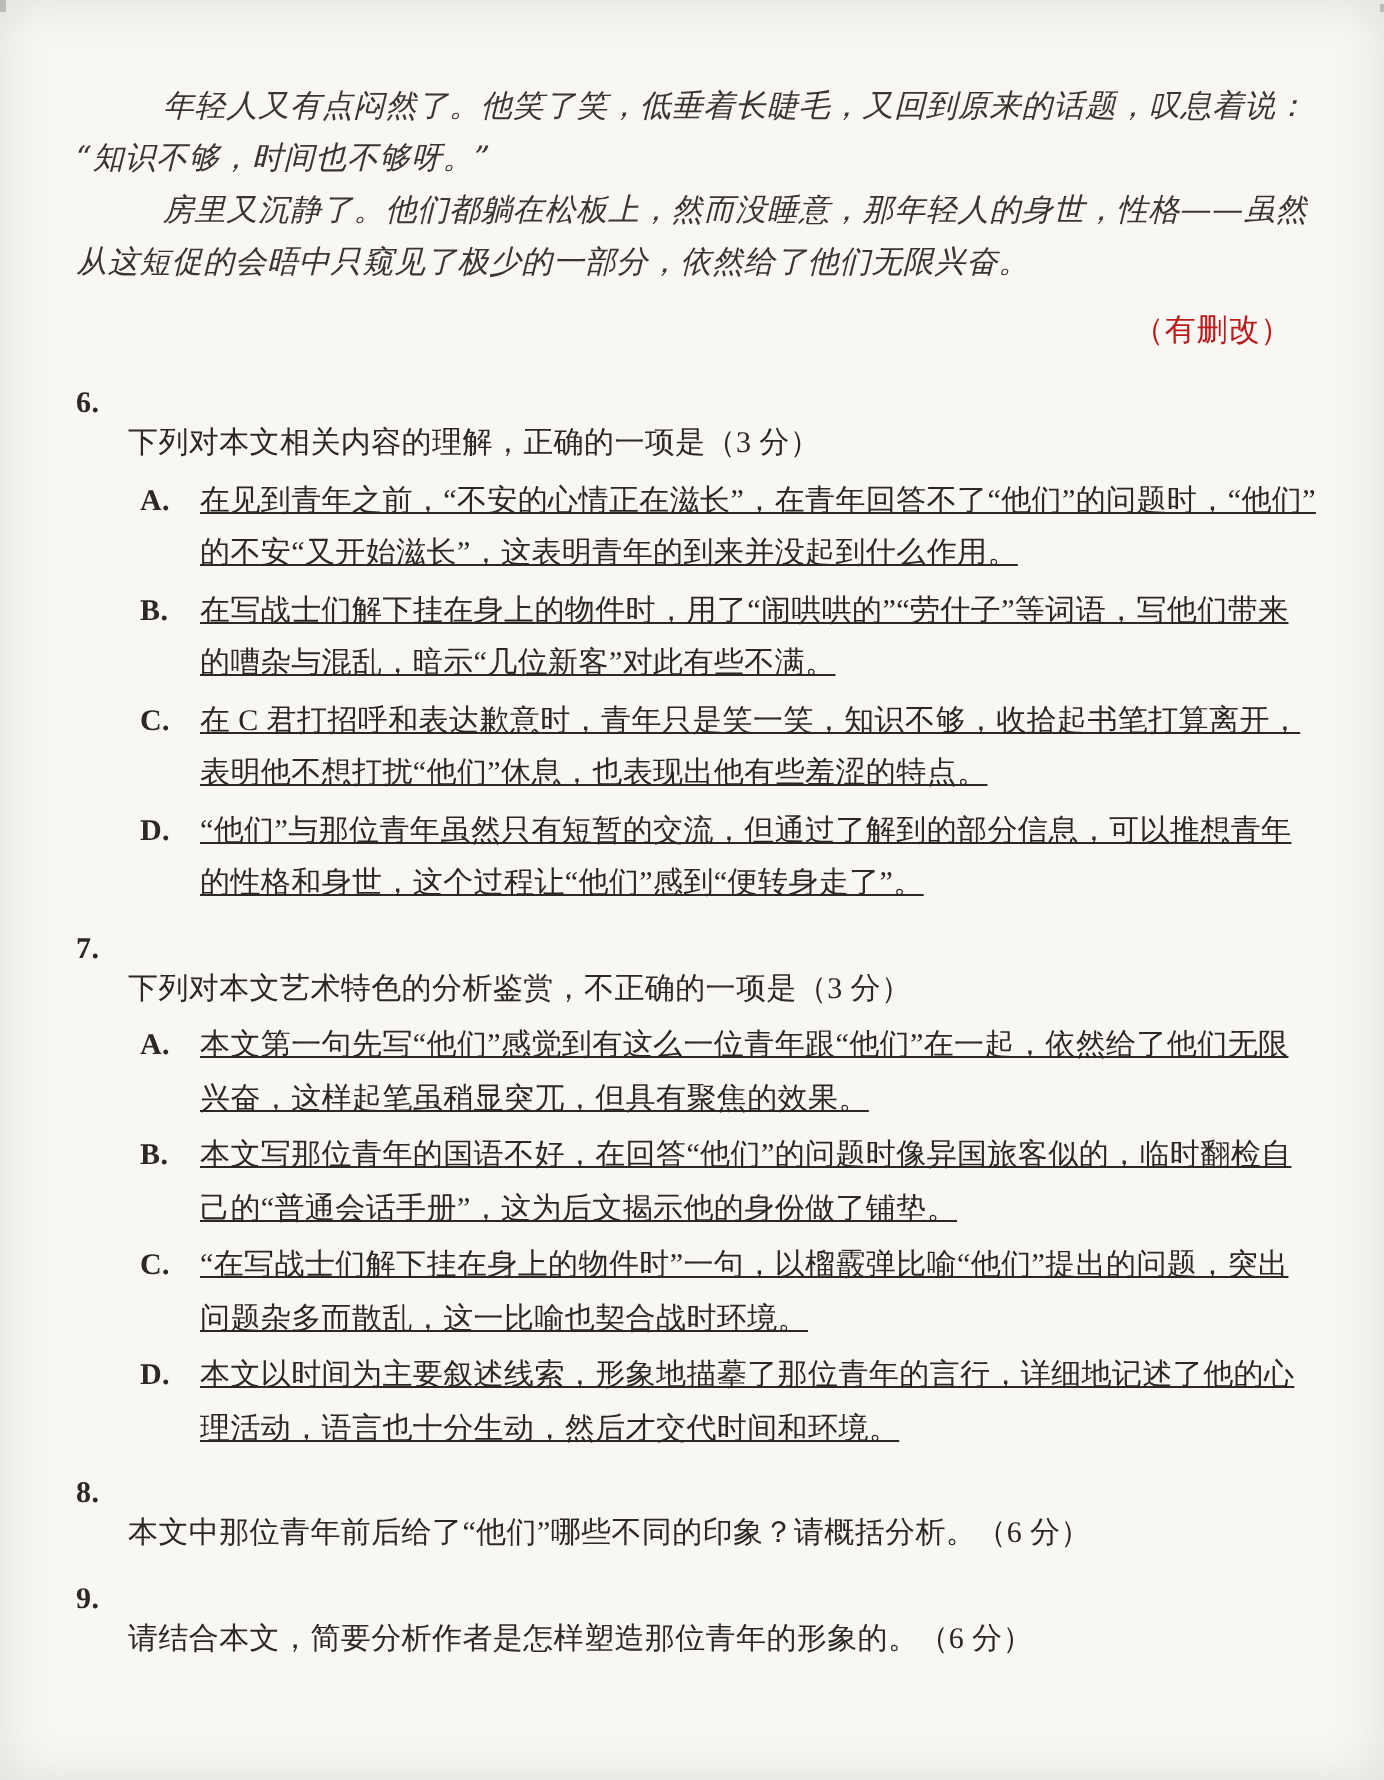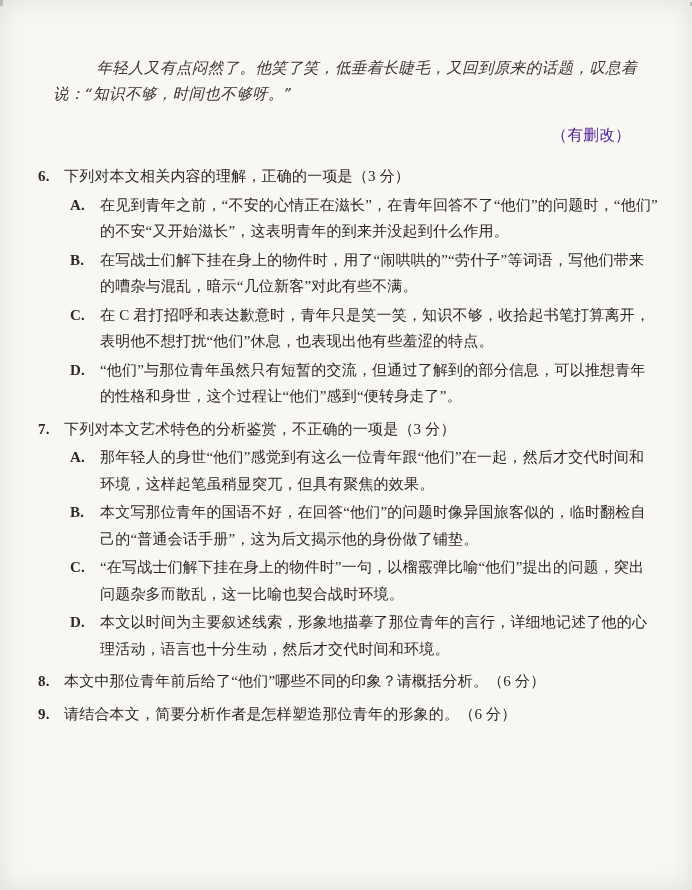--- a/index.html
+++ b/index.html
@@ -15,86 +15,87 @@
     box-sizing: border-box;
     margin: 0 auto;
     background: #f8f7f3;
     color: #34312c;
     padding: 40px 34px 14px 38px;
     overflow: hidden;
     box-shadow: inset 0 0 26px rgba(120,115,105,0.18);
   }
   
   .passage p {
-    margin: 15px;
+    margin: 0;
     font-family: "DejaVu Serif", serif;
     font-style: italic;
     font-size: 15.5px;
     line-height: 26px;
     letter-spacing: 0.4px;
     text-indent: 2.8em;
     color: #3a362f;
   }
   .passage .attribution {
     font-style: normal;
     font-family: "Liberation Serif", serif;
     text-indent: 0;
     text-align: right;
     padding-right: 12px;
     margin-top: 9px;
-    color: #4c1d95;
+    color: #b91c1c;
   }
   
   .questions {
     margin-top: 10px;
     font-family: "Liberation Serif", serif;
     font-size: 15px;
     line-height: 26.5px;
     letter-spacing: 0.2px;
     color: #2c2925;
   }
   .question { margin-top: 6px; }
   .q-stem {
     display: flex;
     align-items: flex-start;
   }
   .q-num {
     flex: none;
     width: 26px;
     font-weight: 600;
   }
-  .q-text { flex: 1; }
+  .q-text { flex: 1; margin-top: 20px; }
   .option {
     display: flex;
     align-items: flex-start;
     margin-left: 32px;
     margin-top: 2px;
   }
   .opt-label {
     flex: none;
     width: 30px;
     font-weight: 700;
   }
-  .opt-text { flex: 1; }
+  .opt-text { flex: 1; text-decoration: underline; }
   
   .page::before, .page::after {
     content: "";
     position: absolute;
     background: rgba(60,55,48,0.25);
   }
   .page::before { left: 0; top: 0; width: 3px; height: 6px; }
   .page::after  { right: 0; top: 2px; width: 2px; height: 4px; }
 </style>
 </head>
 <body>
 
 <div class="page">
 
   <section class="passage">
     <p>年轻人又有点闷然了。他笑了笑，低垂着长睫毛，又回到原来的话题，叹息着说：“知识不够，时间也不够呀。”</p>
+    <p>房里又沉静了。他们都躺在松板上，然而没睡意，那年轻人的身世，性格——虽然从这短促的会晤中只窥见了极少的一部分，依然给了他们无限兴奋。</p>
     <p class="attribution">（有删改）</p>
   </section>
 
   <section class="questions">
 
     <div class="question">
       <div class="q-stem">
         <span class="q-num">6.</span>
         <span class="q-text">下列对本文相关内容的理解，正确的一项是（3 分）</span>
       </div>
@@ -116,21 +117,21 @@
       </div>
     </div>
 
     <div class="question">
       <div class="q-stem">
         <span class="q-num">7.</span>
         <span class="q-text">下列对本文艺术特色的分析鉴赏，不正确的一项是（3 分）</span>
       </div>
       <div class="option">
         <span class="opt-label">A.</span>
-        <span class="opt-text">那年轻人的身世“他们”感觉到有这么一位青年跟“他们”在一起，然后才交代时间和环境，这样起笔虽稍显突兀，但具有聚焦的效果。</span>
+        <span class="opt-text">本文第一句先写“他们”感觉到有这么一位青年跟“他们”在一起，依然给了他们无限兴奋，这样起笔虽稍显突兀，但具有聚焦的效果。</span>
       </div>
       <div class="option">
         <span class="opt-label">B.</span>
         <span class="opt-text">本文写那位青年的国语不好，在回答“他们”的问题时像异国旅客似的，临时翻检自己的“普通会话手册”，这为后文揭示他的身份做了铺垫。</span>
       </div>
       <div class="option">
         <span class="opt-label">C.</span>
         <span class="opt-text">“在写战士们解下挂在身上的物件时”一句，以榴霰弹比喻“他们”提出的问题，突出问题杂多而散乱，这一比喻也契合战时环境。</span>
       </div>
       <div class="option">

